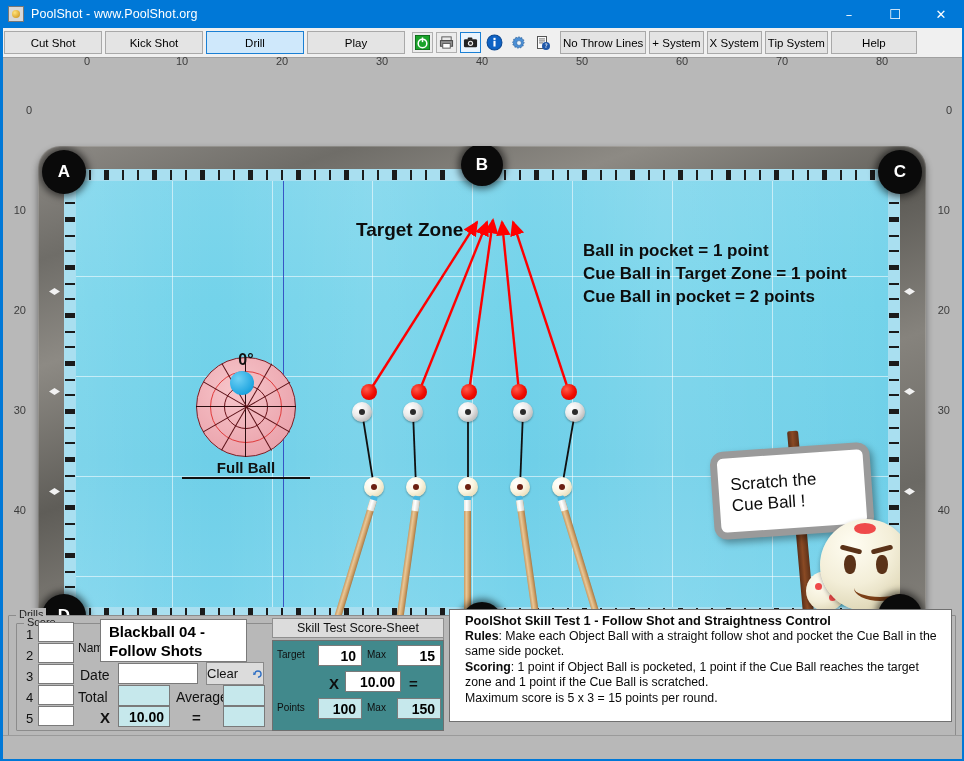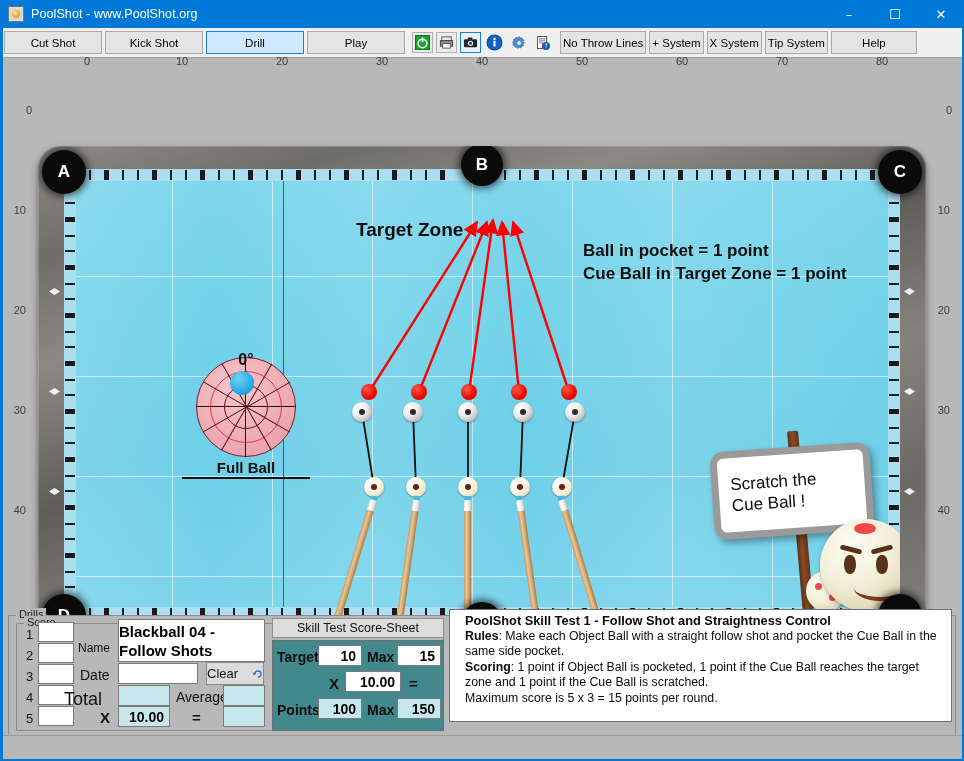--- a/index.html
+++ b/index.html
@@ -251,21 +251,21 @@
   .tf.cyan { background:#c6e8ec; }
   .tf.right { justify-content:flex-end; padding-right:5px; }
   .tf.pad { padding-left:4px; }
   .tf.bold { font-weight:bold; font-size:14px; }
 
   #sheetbtn {
     position:absolute; background:#dcdcdc; border:1px solid #8f8f8f;
     display:flex;align-items:center;justify-content:center; font-size:12.5px; color:#111;
   }
   #sheetpanel { position:absolute; background:#41898c; border:1px solid #6f6f6f; }
-  #sheetpanel .lbl { color:#0e0e0e; font-weight:bold; font-size:14px; }
+  #sheetpanel .lbl { color:#0e0e0e; font-weight:normal; font-size:10px; }
 
   #desc {
     position:absolute; background:#ffffff; border:1px solid #707070;
     overflow:hidden; padding:3px 5px;
   }
   #desc p { margin:0; font-size:12.3px; color:#0a0a0a; line-height:15.6px; font-family:"Liberation Sans", sans-serif; }
   #desc b { font-weight:bold; }
   #desc .titleline { font-weight:bold; font-size:12.8px; }
 
   #statusbar { position:absolute; left:0; top:735px; width:964px; height:26px; background:#b8b8b8; border-top:1px solid #9a9a9a; }
@@ -639,20 +639,21 @@
         <div class="ferrule"></div>
       </div>
       <div class="cuestick" style="left:494px; top:331px; height:140px; transform: rotate(-17deg);">
         <div class="tip"></div>
         <div class="ferrule"></div>
       </div>
 
       <div class="cloth-text" style="left:292px; top:50px; font-size:19px;">Target Zone</div>
       <div class="cloth-text" style="left:519px; top:72px; font-size:17px;">Ball in pocket = 1 point</div>
       <div class="cloth-text" style="left:519px; top:95px; font-size:17px;">Cue Ball in Target Zone = 1 point</div>
+      <div class="cloth-text" style="left:519px; top:118px; font-size:17px;">Cue Ball in pocket = 2 points</div>
 
       <div id="compass">
         <div class="disc"></div>
         <div class="ring" style="left:14px; top:14px; width:72px; height:72px;"></div>
         <div class="ring" style="left:28px; top:28px; width:44px; height:44px; border-color:#6b1118;"></div>
         <div class="axis" style="left:0; top:49px; width:100px; height:1.4px;"></div>
         <div class="axis" style="left:49px; top:0; width:1.4px; height:100px;"></div>
         <div class="spoke" style="height:50px; transform: rotate(30deg);"></div>
         <div class="spoke" style="height:50px; transform: rotate(60deg);"></div>
         <div class="spoke" style="height:50px; transform: rotate(120deg);"></div>
@@ -717,33 +718,33 @@
   <div class="lbl" style="position:absolute; left:26px; top:33px;">2</div>
   <div class="tf" style="left:38px; top:28px; width:36px; height:20px;"></div>
   <div class="lbl" style="position:absolute; left:26px; top:54px;">3</div>
   <div class="tf" style="left:38px; top:49px; width:36px; height:20px;"></div>
   <div class="lbl" style="position:absolute; left:26px; top:75px;">4</div>
   <div class="tf" style="left:38px; top:70px; width:36px; height:20px;"></div>
   <div class="lbl" style="position:absolute; left:26px; top:96px;">5</div>
   <div class="tf" style="left:38px; top:91px; width:36px; height:20px;"></div>
 
   <div class="lbl" style="position:absolute; left:78px; top:26px; font-size:12px;">Name</div>
-  <div class="tf bold" style="left:118px; top:4px; width:147px; height:43px; padding-left:0; line-height:19px; display:block; padding-top:2px; font-size:15px;">Blackball 04 - Follow Shots</div>
+  <div class="tf bold" style="left:100px; top:4px; width:147px; height:43px; padding-left:8px; line-height:19px; display:block; padding-top:2px; font-size:15px;">Blackball 04 - Follow Shots</div>
 
   <div class="lbl" style="position:absolute; left:80px; top:52px; font-size:14px;">Date</div>
   <div class="tf pad" style="left:118px; top:48px; width:80px; height:21px;"></div>
   <div style="position:absolute; left:206px; top:47px; width:58px; height:23px; background:#dcdcdc; border:1px solid #8a8a8a; display:flex; align-items:center; justify-content:center; gap:15px;">
     <span class="lbl">Clear</span>
     <svg width="13" height="13" viewBox="0 0 16 16" aria-hidden="true">
       <path d="M3 9 A5 5 0 1 1 8 14" fill="none" stroke="#2f6fc4" stroke-width="2.2"></path>
       <path d="M1 5 L4.6 10 L0.2 10.4 z" fill="#2f6fc4"></path>
     </svg>
   </div>
 
-  <div class="lbl" style="position:absolute; left:64px; top:74px; font-size:18px;">Total</div>
+  <div class="lbl" style="position:absolute; left:78px; top:74px; font-size:14px;">Total</div>
   <div class="tf cyan" style="left:118px; top:70px; width:52px; height:21px;"></div>
   <div class="lbl" style="position:absolute; left:176px; top:74px; font-size:14px;">Average</div>
   <div class="tf cyan" style="left:223px; top:70px; width:42px; height:21px;"></div>
 
   <div class="lbl b" style="position:absolute; left:100px; top:94px; font-size:15px;">X</div>
   <div class="tf cyan bold right" style="left:118px; top:91px; width:52px; height:21px;">10.00</div>
   <div class="lbl b" style="position:absolute; left:192px; top:94px; font-size:15px;">=</div>
   <div class="tf cyan" style="left:223px; top:91px; width:42px; height:21px;"></div>
 
   <div id="sheetbtn" style="left:272px; top:3px; width:172px; height:20px;">Skill Test Score-Sheet</div>

